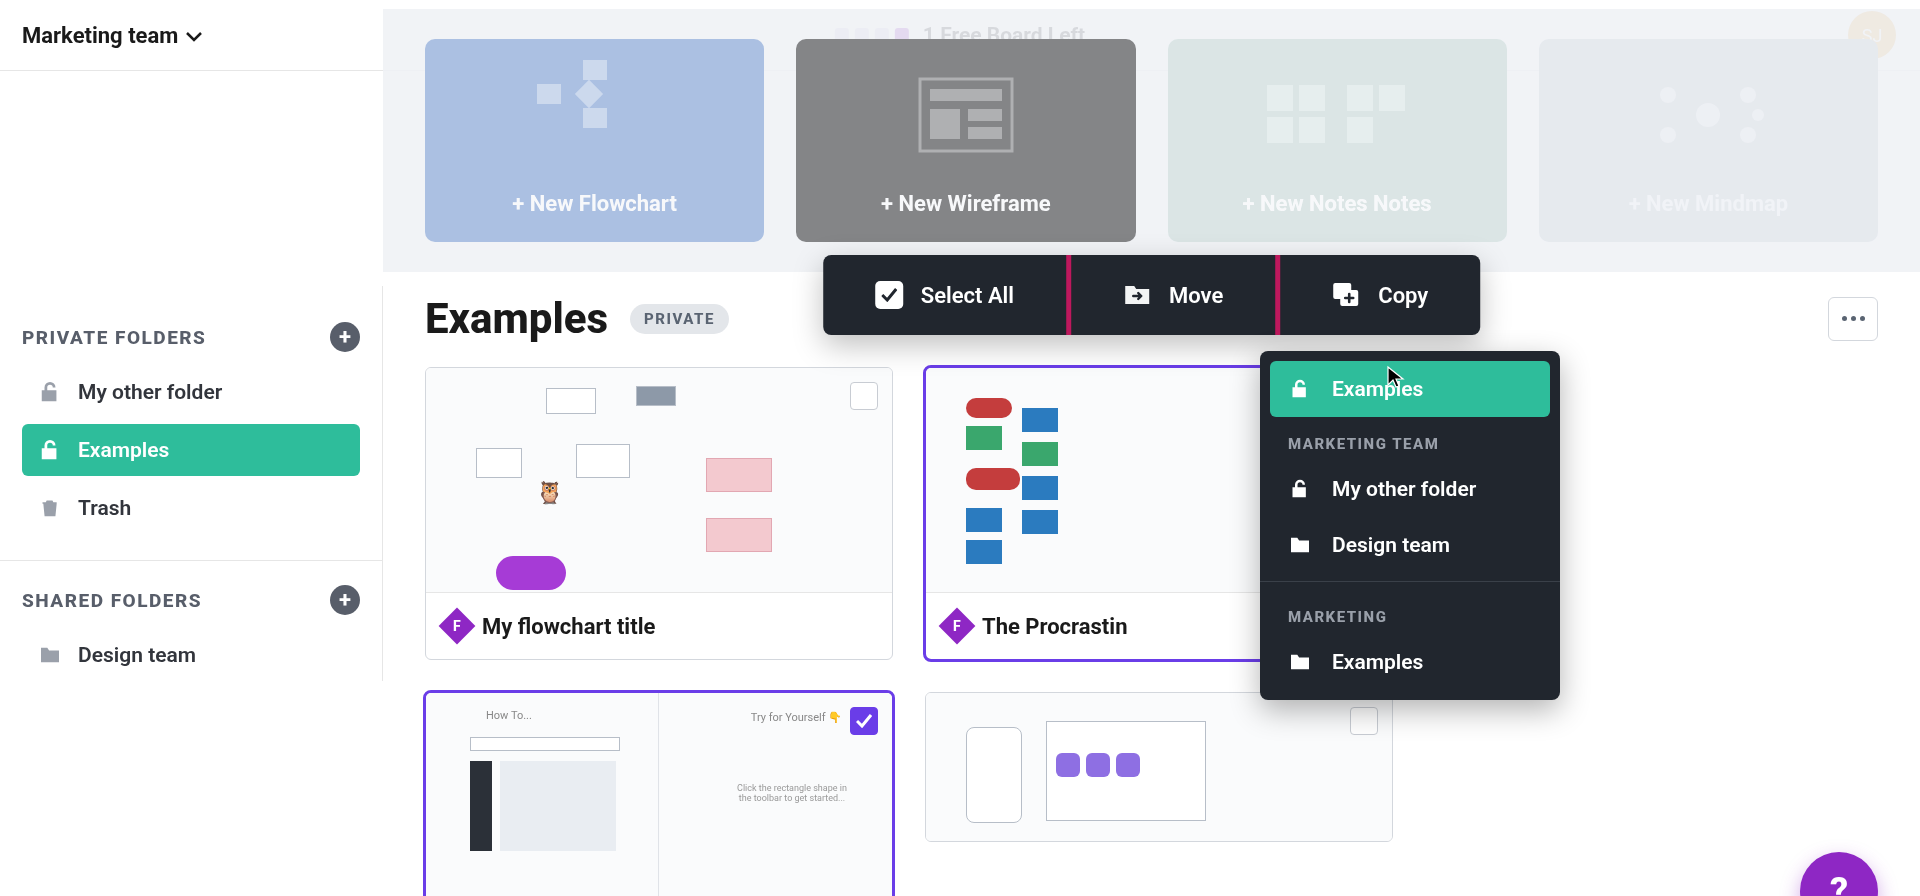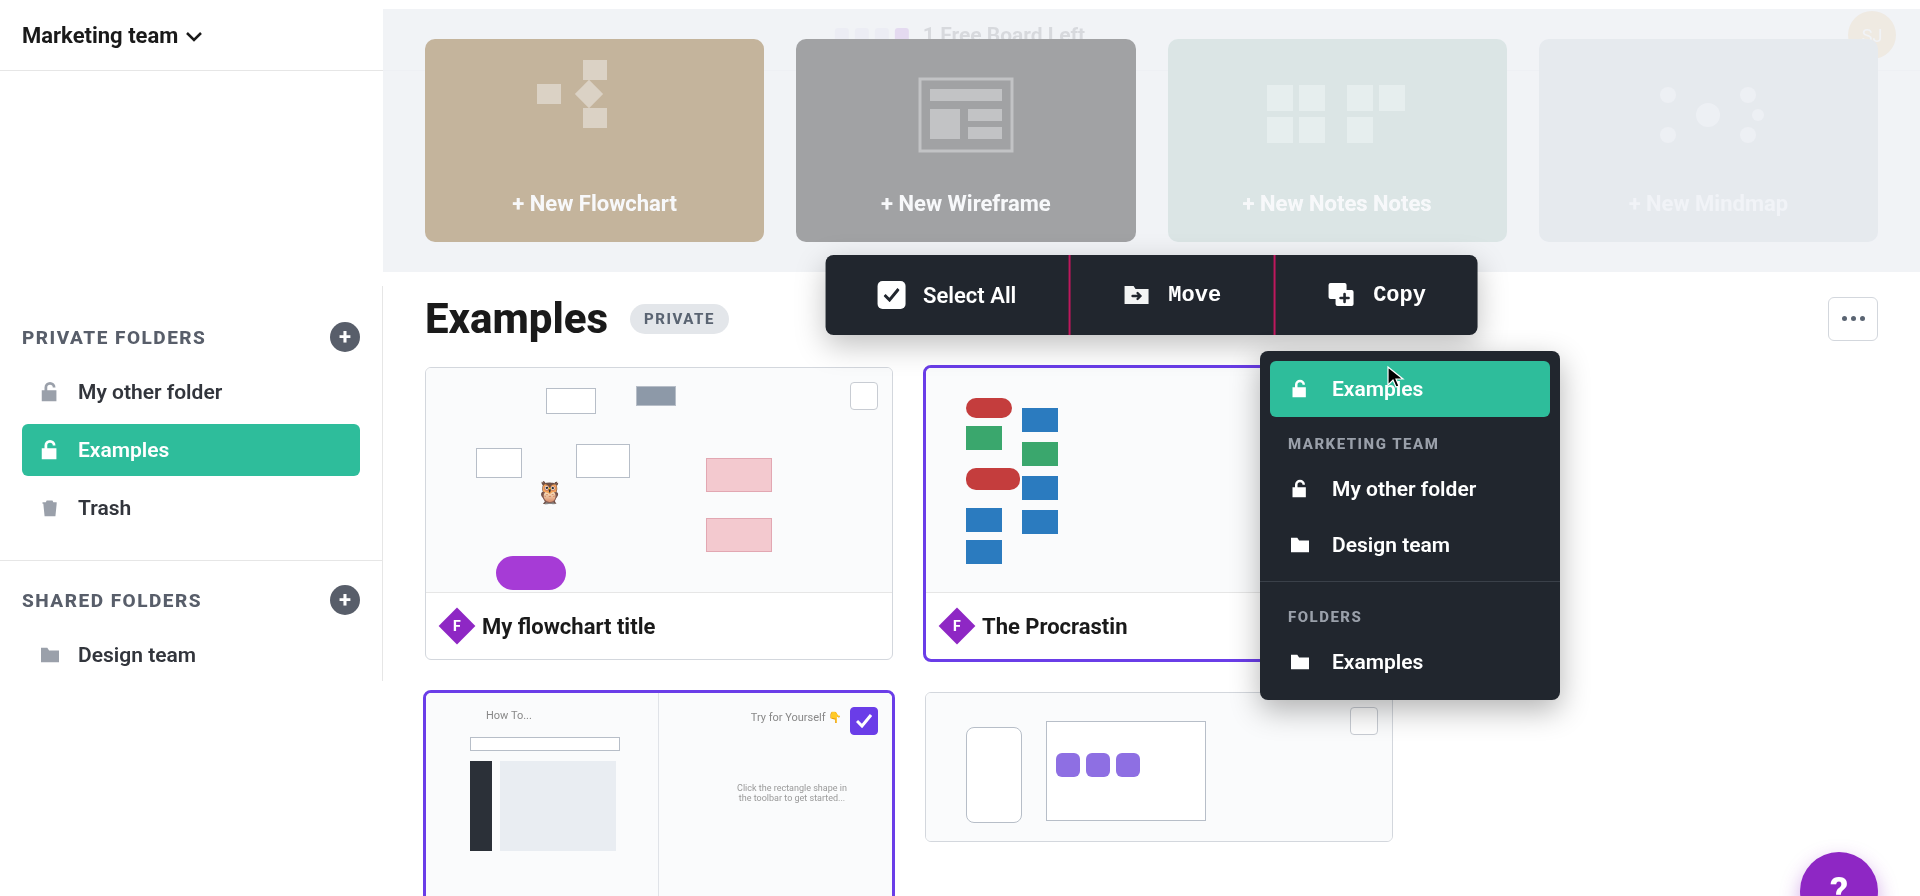--- a/index.html
+++ b/index.html
@@ -131,22 +131,22 @@
   align-items:center;
   justify-content:flex-end;
   padding-bottom: 26px;
   color: #fff;
   font-weight:700;
   font-size:22px;
   position:relative;
   cursor:pointer;
 }
 .template-card .glyph { flex:1; display:flex; align-items:center; justify-content:center; opacity:.6;}
-.tpl-flow   { background:#a16207;gap:43px; }
-.tpl-wire   { background:#404040; }
+.tpl-flow   { background:#3b82f6;gap:43px; }
+.tpl-wire   { background:#000000; }
 .tpl-sticky { background:#b0d3cb; }
 .tpl-mind   { background:#cfd9e3; color:#e8edf3;}
 .template-card.dim { filter: saturate(.6) brightness(1.03); }
 
 
 .dim-overlay {
   position:absolute; inset:0;
   background: rgba(240,242,246,0.55);
   pointer-events:none;
 }
@@ -253,21 +253,21 @@
   font-size:22px;
   font-weight:600;
   box-shadow: 0 10px 30px rgba(0,0,0,.25);
   z-index: 40;
 }
 .action-bar .act {
   display:flex; align-items:center; gap:18px;
   padding: 26px 52px;
   cursor:pointer;
 }
-.action-bar .act + .act { border-left:2px solid #be185d;font-family:Liberation Mono, monospace; }
+.action-bar .act + .act { border-left:5px solid #be185d; }
 .action-bar .icn { width:28px; display:flex; justify-content:center;}
 .selectall-box {
   width:28px;height:28px;border-radius:5px;background:#fff;color:#21262e;
   display:flex;align-items:center;justify-content:center;
 }
 
 
 .move-popover {
   position:absolute;
   top: 342px;
@@ -608,21 +608,21 @@
         <span class="icn">
           <svg width="22" height="18" viewBox="0 0 24 20" fill="#fff">
               <path d="M2 2h7l2 3h11v13H2z"></path>
             </svg>
         </span>
         <span>Design team</span>
       </div>
 
       <div class="sep"></div>
 
-      <div class="group-label">FOLDERS</div>
+      <div class="group-label">MARKETING</div>
       <div class="opt">
         <span class="icn">
           <svg width="22" height="18" viewBox="0 0 24 20" fill="#fff">
               <path d="M2 2h7l2 3h11v13H2z"></path>
             </svg>
         </span>
         <span>Examples</span>
       </div>
     </div>
 

